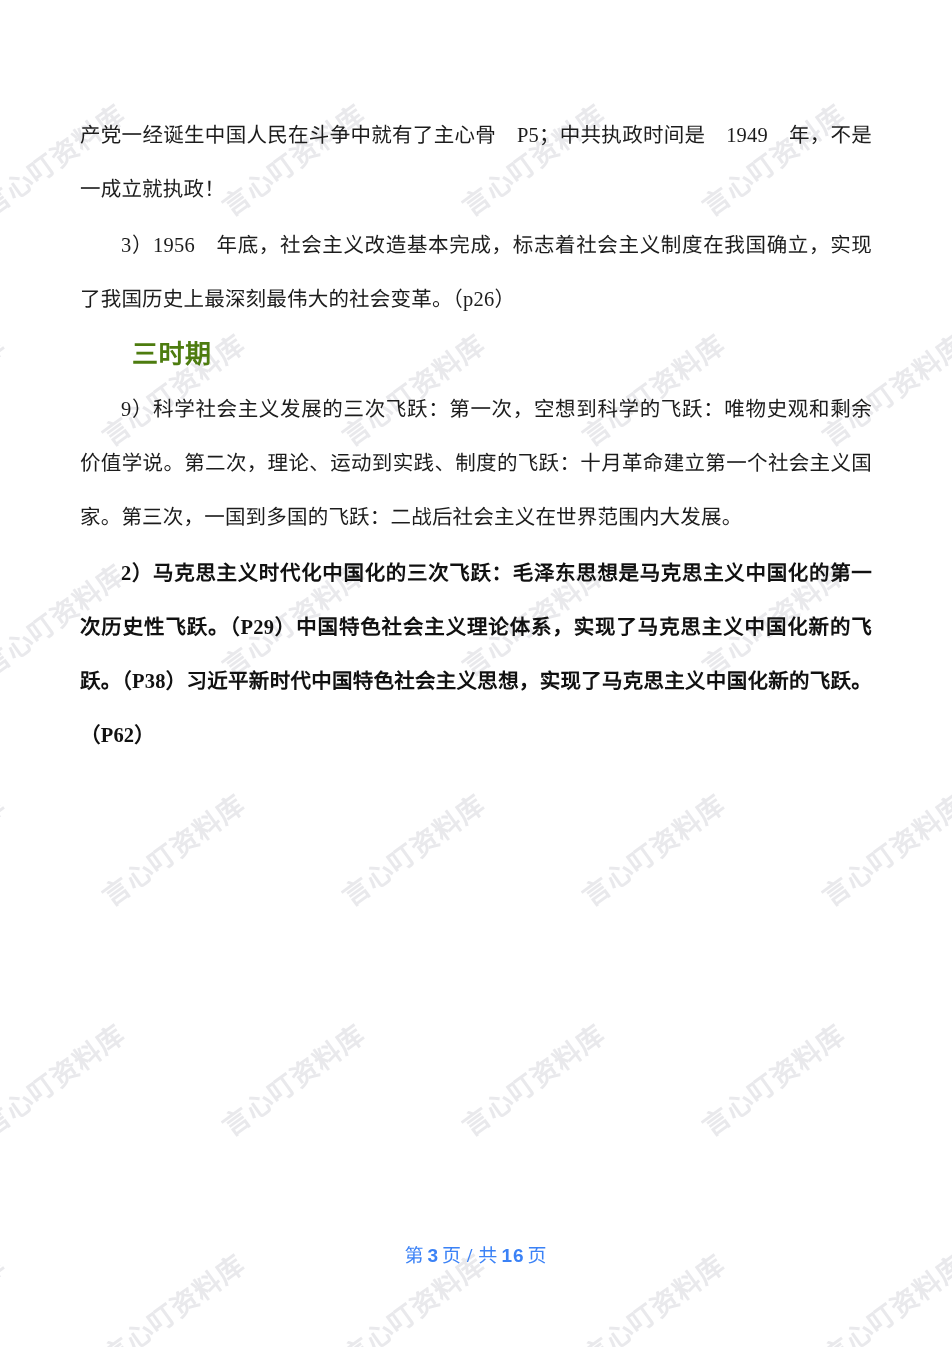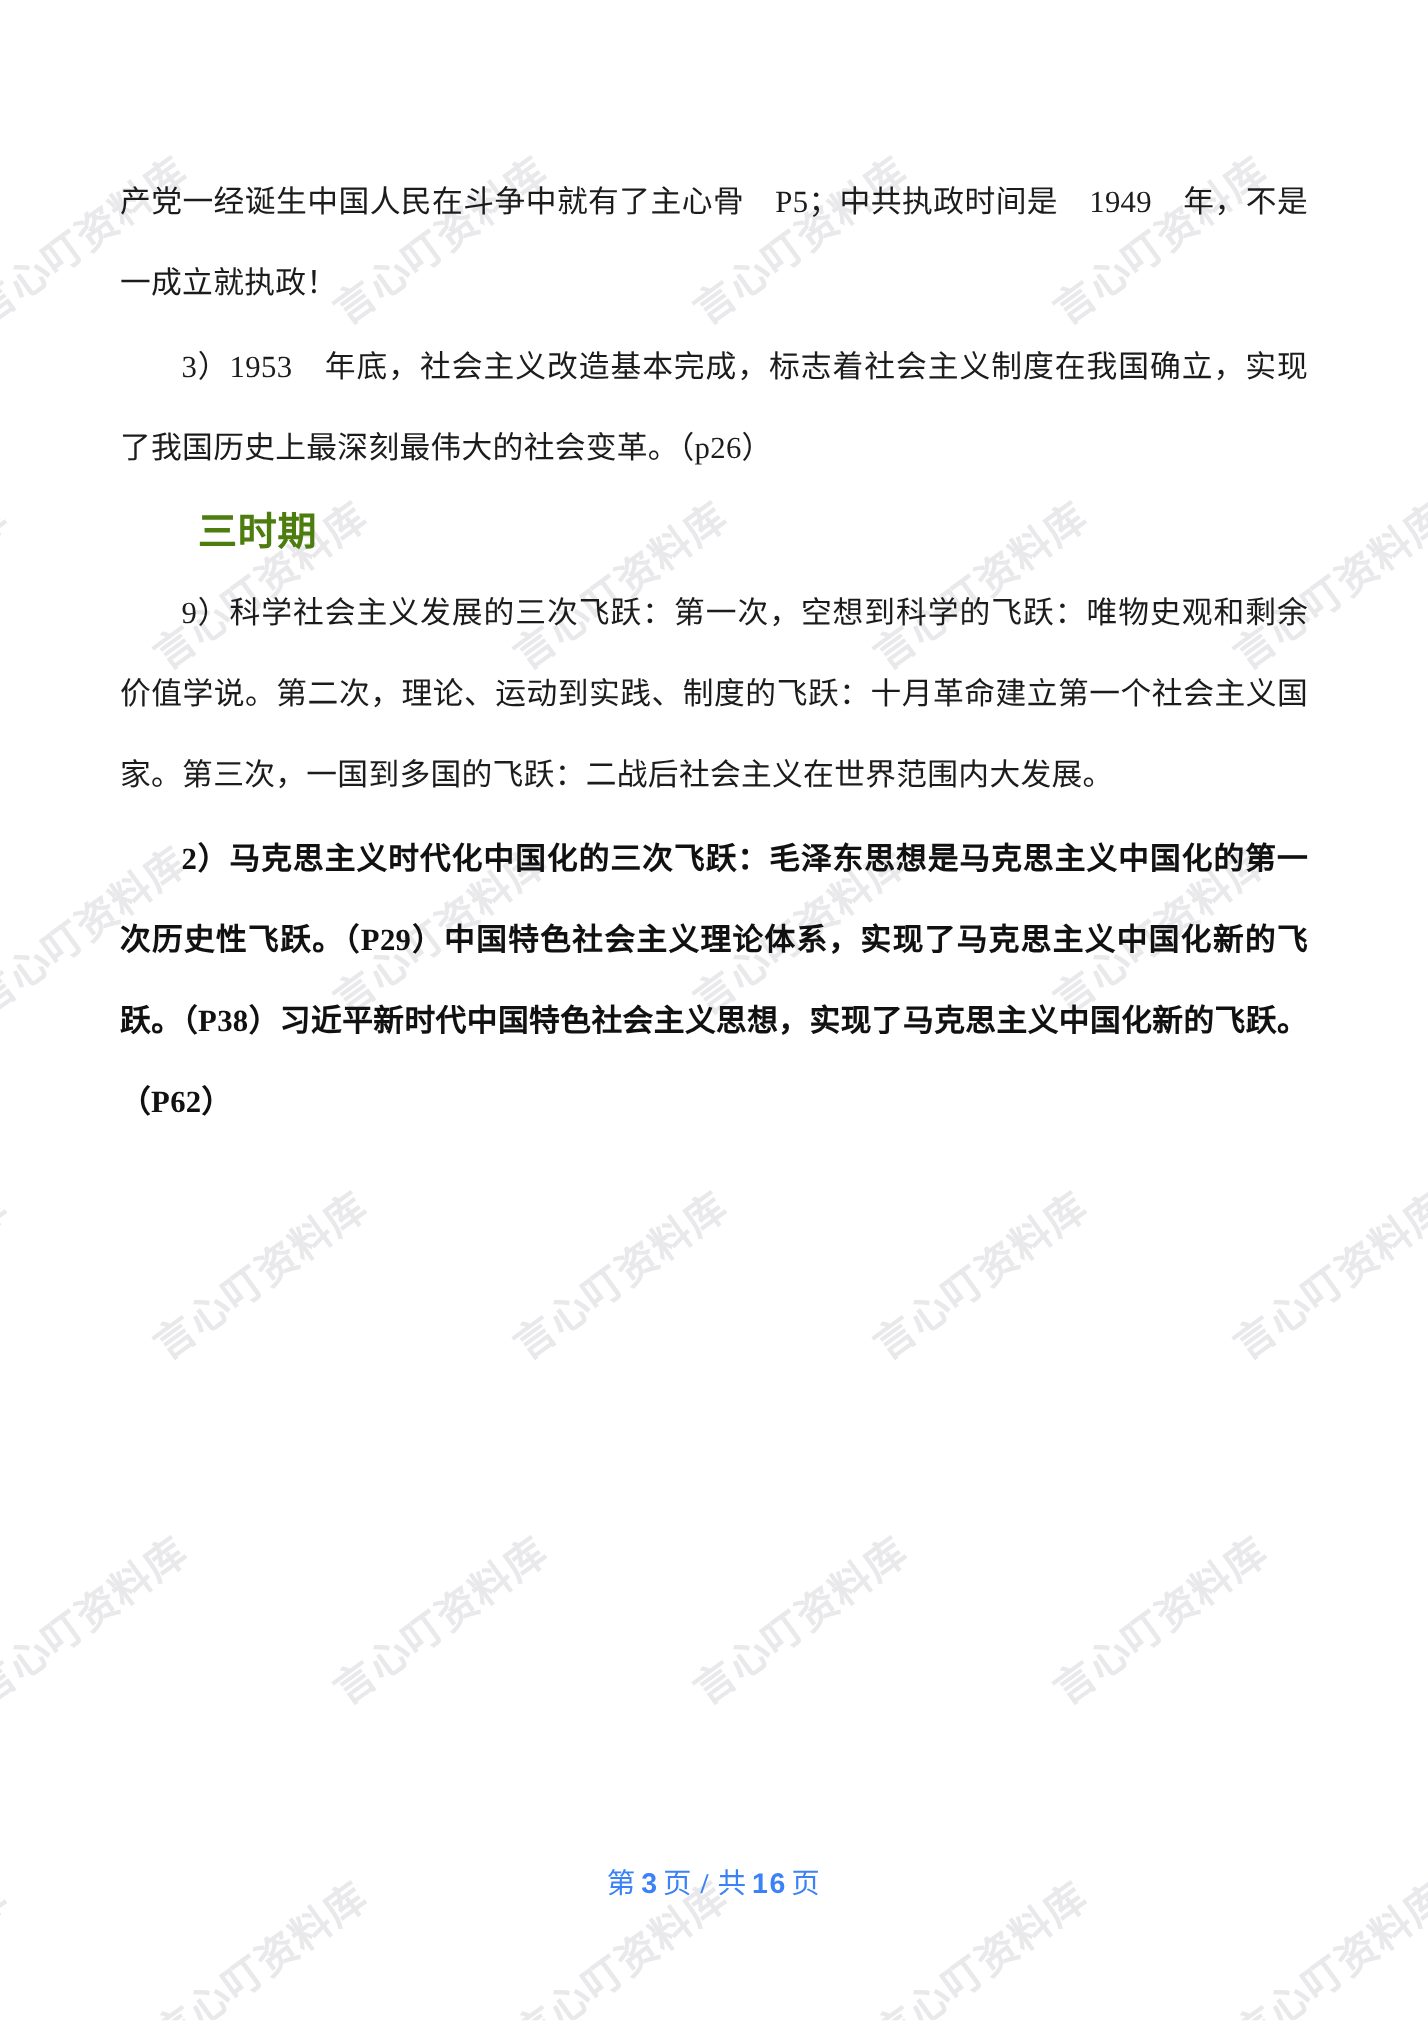--- a/index.html
+++ b/index.html
@@ -136,21 +136,21 @@
     <span class="watermark" style="left:356px; top:1335px;">言心叮资料库</span>
     <span class="watermark" style="left:596px; top:1335px;">言心叮资料库</span>
     <span class="watermark" style="left:836px; top:1335px;">言心叮资料库</span>
   </div>
 
   <div class="content">
 
     <p class="para noindent">产党一经诞生中国人民在斗争中就有了主心骨　P5；中共执政时间是　1949　年，不是一成立就执政！</p>
 
 
-    <p class="para">3）1953　年底，社会主义改造基本完成，标志着社会主义制度在我国确立，实现了我国历史上最深刻最伟大的社会变革。（p26）</p>
+    <p class="para">3）1956　年底，社会主义改造基本完成，标志着社会主义制度在我国确立，实现了我国历史上最深刻最伟大的社会变革。（p26）</p>
 
     <h3 class="heading">三时期</h3>
 
 
 
 
 
     <p class="para">9）科学社会主义发展的三次飞跃：第一次，空想到科学的飞跃：唯物史观和剩余价值学说。第二次，理论、运动到实践、制度的飞跃：十月革命建立第一个社会主义国家。第三次，一国到多国的飞跃：二战后社会主义在世界范围内大发展。</p>
 
     <p class="para bold">2）马克思主义时代化中国化的三次飞跃：毛泽东思想是马克思主义中国化的第一次历史性飞跃。（P29）中国特色社会主义理论体系，实现了马克思主义中国化新的飞跃。（P38）习近平新时代中国特色社会主义思想，实现了马克思主义中国化新的飞跃。（P62）</p>

